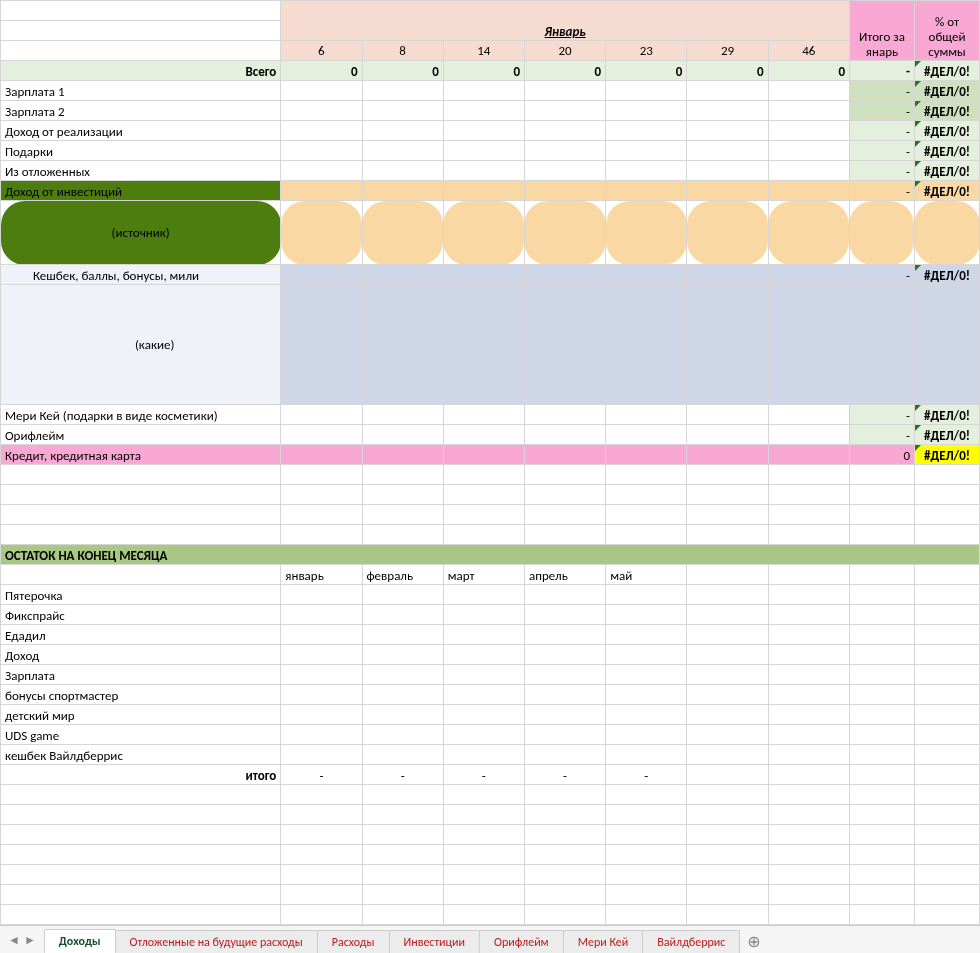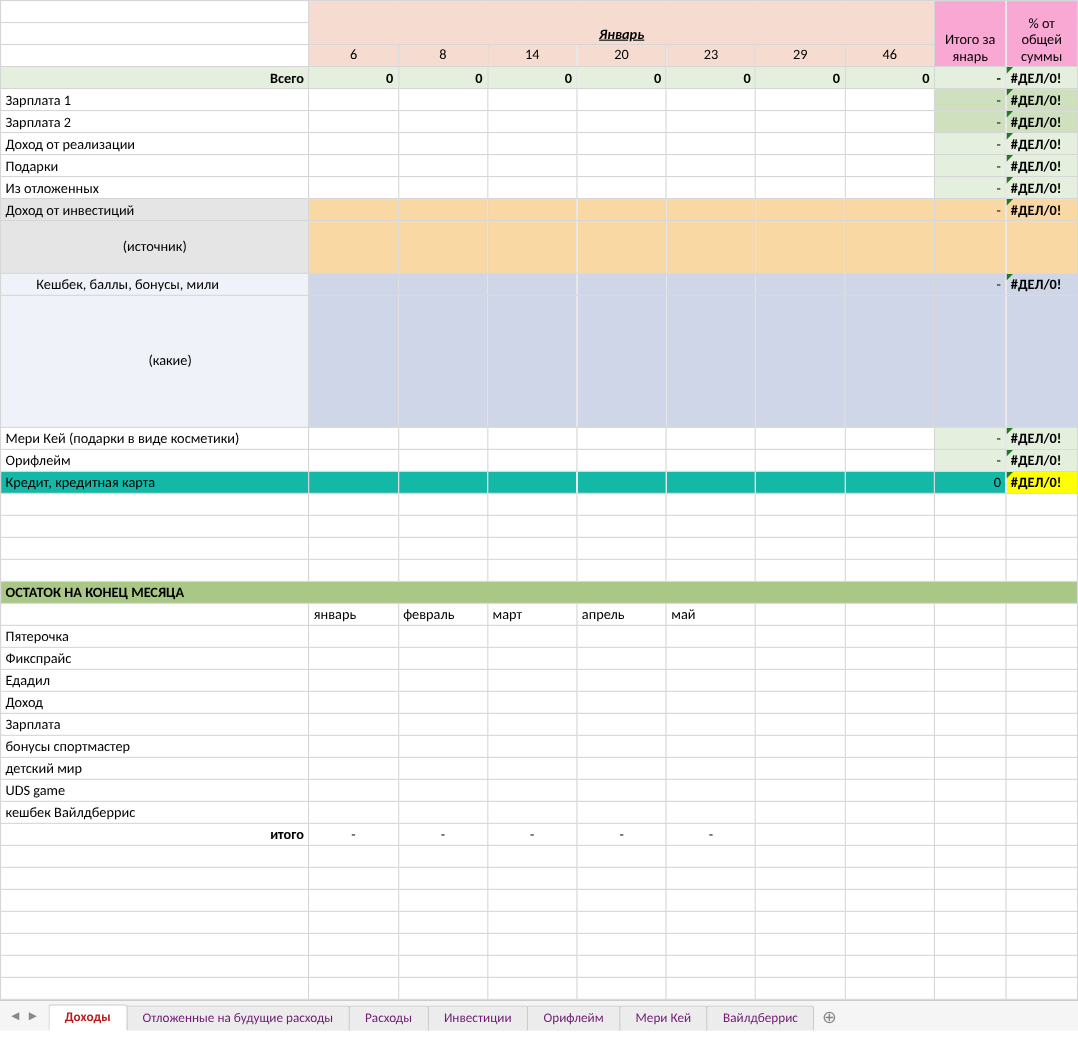--- a/index.html
+++ b/index.html
@@ -32,35 +32,35 @@
   .hdr-month-row td { vertical-align: bottom; }
   .hdr-peach { background: #f6dbd0; text-align: center; vertical-align: middle;}
   .hdr-green { background: #f9a8d4; text-align: center; vertical-align: middle;}
   .month-title { font-style: italic; text-decoration: underline; font-weight: bold; font-size: 13px; text-align: center; }
   .right { text-align: right; }
   .bold { font-weight: bold; }
   .vsego-row td { background: #e5efdd; }
   .vsego-row .lbl { text-align: right; font-weight: bold; padding-right: 4px; }
   .itogo-col { background: #e5efdd; text-align: right; }
   .itogo-col-strong { background: #cfe0be; text-align: right; }
-  .pct-cell { background: #e5efdd; text-align: left; font-weight: bold; position: relative; }
+  .pct-cell { background: #e5efdd; text-align: center; font-weight: bold; position: relative; }
   .err-mark::before {
     content: "";
     position: absolute;
     top: 0; left: 0;
     width: 0; height: 0;
     border-top: 6px solid #1f7a1f;
     border-right: 6px solid transparent;
   }
   .orange-row td { background: #fad8a3; }
-  .orange-row .col-label-cell { background: #e5e5e5; }
+  .orange-row .col-label-cell { background: #4d7c0f; }
   .blue-row td { background: #cfd6e8; }
   .blue-row .col-label-cell { background: #eff2f8; padding-left: 32px; }
-  .yellow-row td { background: #14b8a6; }
-  .tall { height: 48px; vertical-align: middle; }
+  .yellow-row td { background: #f9a8d4; }
+  .tall { height: 64px; vertical-align: middle; border-radius: 24px; }
   .taller { height: 72px; vertical-align: middle; }
   .center-text { text-align: center; }
   .section-header td { background: #a9c886; font-weight: bold; }
   .month-col { text-align: left; }
 
   
   .tabs-bar {
     display: flex;
     align-items: center;
     height: 28px;
@@ -79,29 +79,29 @@
   .tabs {
     display: flex;
     align-items: flex-end;
     height: 100%;
   }
   .tab {
     padding: 4px 14px;
     border: 1px solid #ccc;
     border-bottom: none;
     background: #ececec;
-    color: #701a75;
+    color: #b91c1c;
     margin-right: -1px;
     border-top-left-radius: 2px;
     border-top-right-radius: 2px;
     cursor: pointer;
   }
   .tab.active {
     background: #fff;
-    color: #b91c1c;
+    color: #14532d;
     font-weight: bold;
     border-bottom: 2px solid #fff;
     position: relative;
     top: 1px;
   }
   .add-tab {
     padding: 2px 8px;
     color: #888;
     font-size: 16px;
     cursor: pointer;

